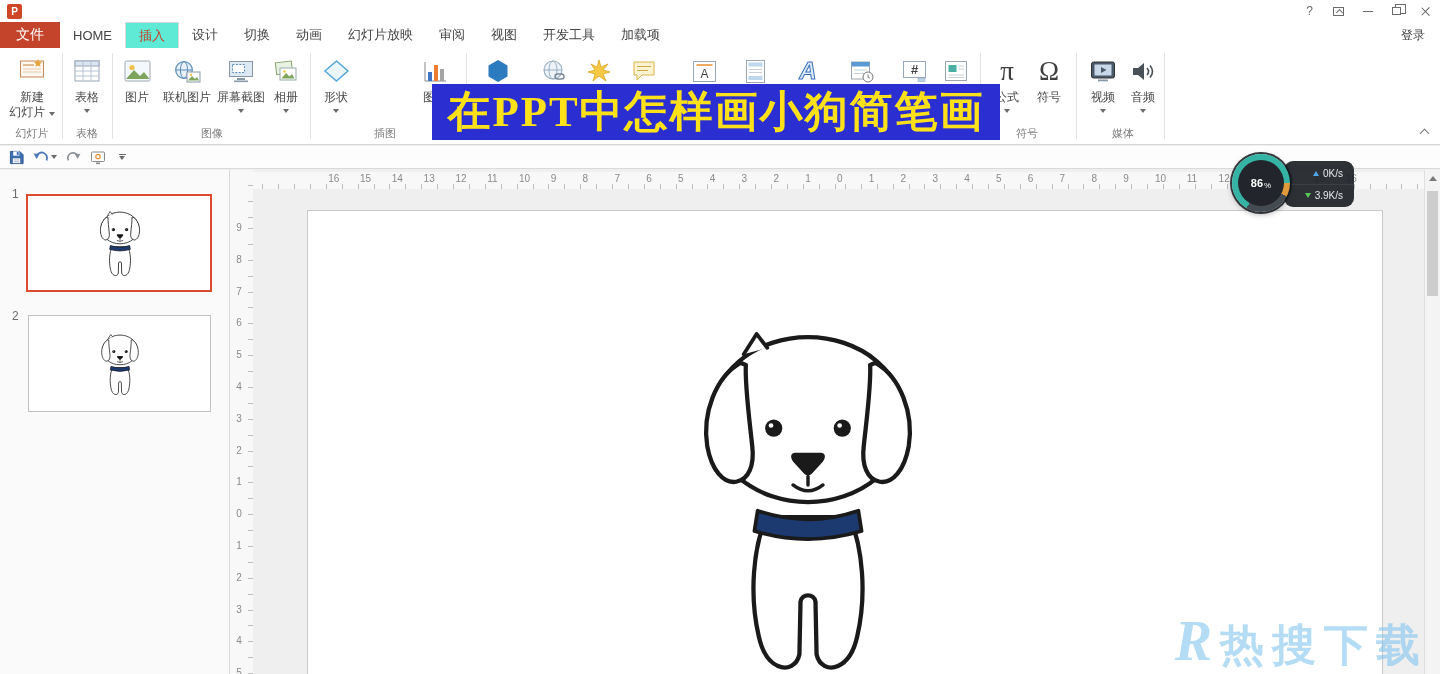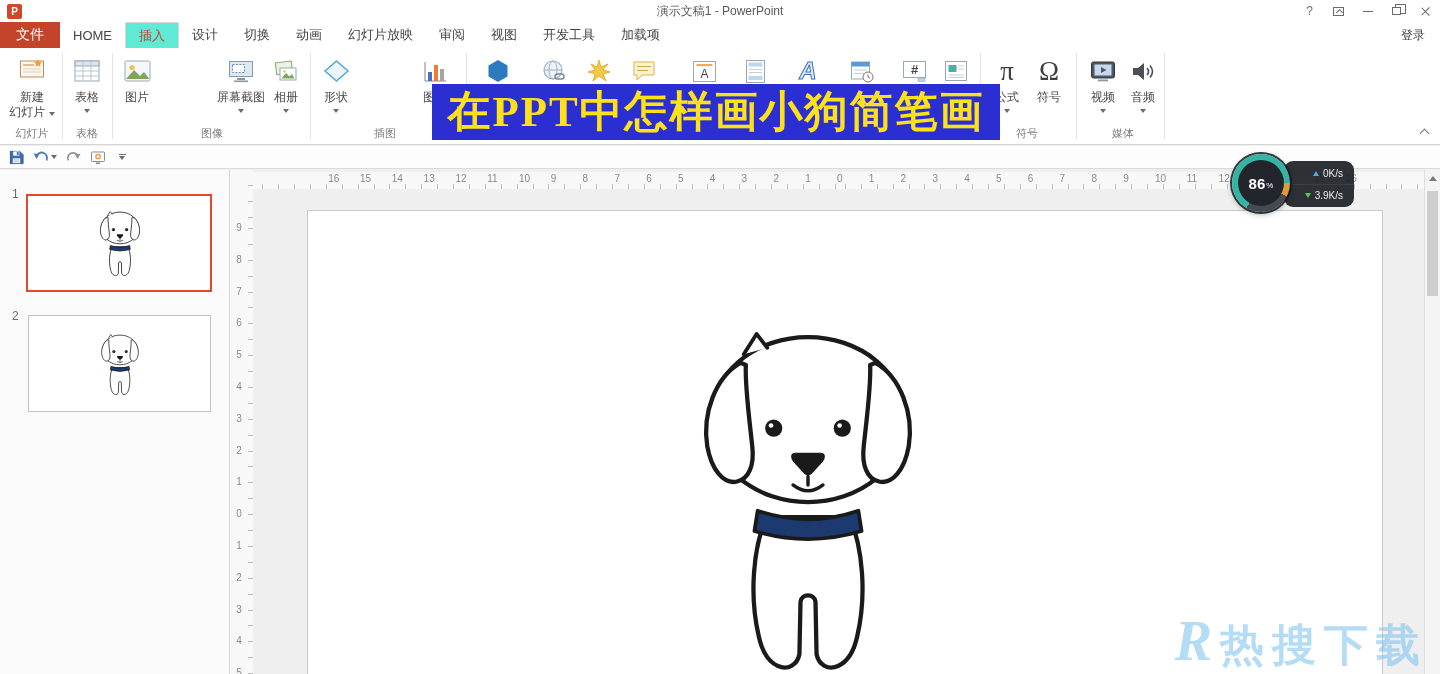--- a/index.html
+++ b/index.html
@@ -88,21 +88,21 @@
              display:flex; flex-direction:column; justify-content:center; }
   .nm-row { display:flex; align-items:center; justify-content:flex-end; gap:4px; height:21px; padding:0 11px 0 16px; font-size:10px; color:#E6E9EC; }
   .nm-row + .nm-row { border-top:1px solid rgba(255,255,255,.07); }
   .tri-up-bl { width:0; height:0; border-left:3.5px solid transparent; border-right:3.5px solid transparent; border-bottom:5px solid #4FA8E8; }
   .tri-dn-gr { width:0; height:0; border-left:3.5px solid transparent; border-right:3.5px solid transparent; border-top:5px solid #57C75B; }
   .nm-circle { position:absolute; left:0; top:0; width:58px; height:58px; border-radius:50%;
       background:conic-gradient(from 210deg, #35B3A4 0 240deg, #E09A3C 240deg 268deg, #434A52 268deg 360deg);
       box-shadow:0 0 0 2px rgba(20,24,28,.85), 0 2px 6px rgba(0,0,0,.35);
       display:flex; align-items:center; justify-content:center; cursor:pointer; }
   .nm-inner { width:46px; height:46px; border-radius:50%; background:#22262C; color:#fff; display:flex; align-items:center; justify-content:center; }
-  .nm-pct { font-size:15px; font-weight:bold; }
+  .nm-pct { font-size:11px; font-weight:bold; }
   .nm-pctsign { font-size:8px; margin-left:1px; margin-top:5px; }
 
   
   .watermark { position:absolute; right:12px; bottom:6px; z-index:40; display:flex; align-items:flex-end; color:rgba(125,195,238,.58); font-weight:bold; pointer-events:none; }
   .wm-logo { font-size:56px; font-style:italic; font-family:"Liberation Serif", serif; line-height:.95; margin-right:8px; }
   .wm-text { font-size:44px; letter-spacing:8px; line-height:1.05; }
 
   svg text { font-family:"Liberation Sans", sans-serif; }
 </style>
 </head>
@@ -122,21 +122,20 @@
       <circle cx="169.5" cy="97.5" r="2.2" fill="#fff"></circle>
     <path d="M128 123 L152 123 C156 123 157 127 154 131 L144 142 C141.5 144.5 138.5 144.5 136 142 L126 131 C123 127 124 123 128 123 Z" fill="#1a1a1a"></path>
     <path d="M140 145 L140 153 M126 153 Q140 164 154 153" fill="none" stroke="#1a1a1a" stroke-width="3.2" stroke-linecap="round"></path>
   </symbol>
 </svg>
 
 <div id="app">
 
   <div class="titlebar">
     <div class="app-icon">P</div>
-    <div class="title-text">演示文稿1 - PowerPoint</div>
     <div class="win-controls">
       <div class="win-btn">?</div>
       <div class="win-btn">
           <span class="ic-ribbonopts"></span>
         </div>
       <div class="win-btn">
           <span class="ic-minimize"></span>
         </div>
       <div class="win-btn">
           <span class="ic-restore"></span>
@@ -199,20 +198,33 @@
 
     <div class="rbtn" style="left:118px;width:38px">
       <div class="ricon">
         <svg width="27" height="22" viewBox="0 0 27 22">
             <rect x="1" y="1" width="25" height="20" rx="1.5" fill="#F3F8FC" stroke="#A0A8B0"></rect>
             <circle cx="8" cy="7.5" r="2.6" fill="#F2C24E"></circle>
             <path d="M2 19 L10 10 L16 16 L20 12 L25.5 19 Z" fill="#7FA55C"></path>
           </svg>
       </div>
       <div class="rlabel"><span>图片</span></div>
+    </div>
+    <div class="rbtn" style="left:158px;width:58px">
+      <div class="ricon">
+        <svg width="27" height="23" viewBox="0 0 27 23">
+            <circle cx="10" cy="10" r="8.3" fill="#E8F1FA" stroke="#5B8DB8" stroke-width="1.2"></circle>
+            <ellipse cx="10" cy="10" rx="3.6" ry="8.3" fill="none" stroke="#5B8DB8"></ellipse>
+            <line x1="1.7" y1="10" x2="18.3" y2="10" stroke="#5B8DB8"></line>
+            <rect x="13" y="12" width="13" height="10" fill="#fff" stroke="#8A9AA8"></rect>
+            <path d="M14 20.5 L18 16 L21 19 L23 17 L25 20.5 Z" fill="#7FA55C"></path>
+            <circle cx="17" cy="14.8" r="1.2" fill="#F2C24E"></circle>
+          </svg>
+      </div>
+      <div class="rlabel"><span>联机图片</span></div>
     </div>
     <div class="rbtn" style="left:218px;width:46px">
       <div class="ricon">
         <svg width="26" height="23" viewBox="0 0 26 23">
             <rect x="1.5" y="1.5" width="23" height="15" fill="#DDE9F2" stroke="#8898A8"></rect>
             <rect x="4.5" y="4.5" width="12" height="8" fill="#fff" stroke="#5B8DB8" stroke-dasharray="2 1.4"></rect>
             <rect x="9" y="18" width="8" height="2" fill="#8898A8"></rect>
             <rect x="6" y="20.5" width="14" height="1.6" fill="#8898A8"></rect>
           </svg>
       </div>

